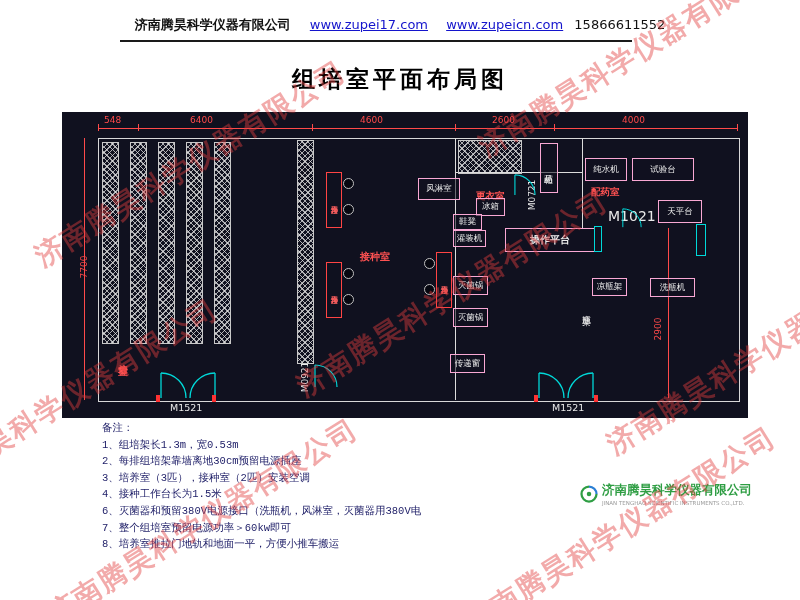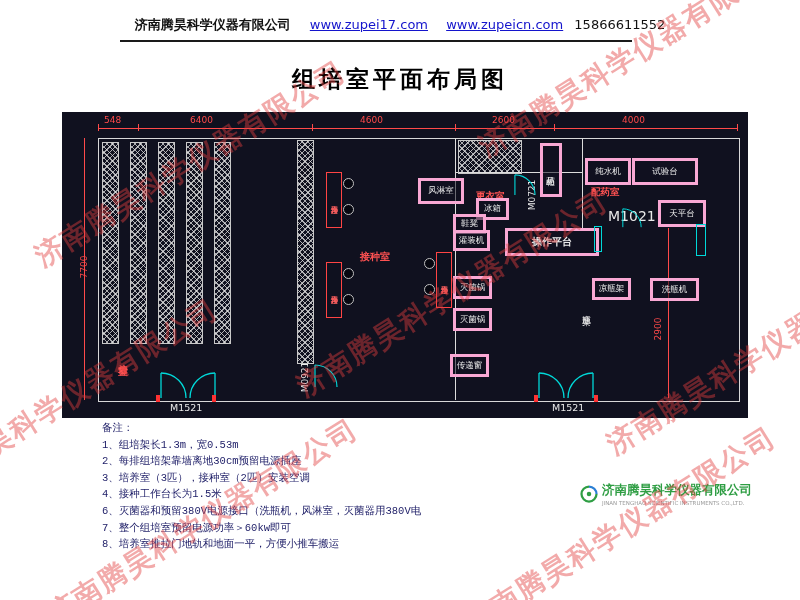--- a/index.html
+++ b/index.html
@@ -13,21 +13,21 @@
   .header a,.header .lnk{color:#1414cc;text-decoration:underline;margin:0 7px;cursor:pointer;}
   .rule{top:40px;left:120px;width:512px;border-top:2px solid #1a1a1a;height:0;}
 
   .title{top:64px;left:0;width:100%;text-align:center;font-size:23px;font-weight:bold;
          letter-spacing:4px;color:#000;}
 
   
   .plan{top:112px;left:62px;width:686px;height:306px;background:#10111f;}
   .wall{background:#dcdcdc;}
   .outer{left:36px;top:26px;width:640px;height:262px;border:1.5px solid #d8d8d8;}
-  .box{border:3px solid #f9a8d4;color:#ececec;display:flex;align-items:center;justify-content:center;
+  .box{border:1px solid #f9a8d4;color:#ececec;display:flex;align-items:center;justify-content:center;
        font-size:8.5px;white-space:nowrap;background:rgba(16,17,31,.55);z-index:3;}
   .nb{border:none;background:none;}
   .redtxt{color:#ff5252;font-weight:bold;}
   .white{color:#e9e9e9;}
   .vert{writing-mode:vertical-rl;text-orientation:upright;letter-spacing:1px;}
   .rot{transform:rotate(-90deg);transform-origin:center;text-align:center;}
   .dim{color:#ff4a4a;font-size:9px;white-space:nowrap;z-index:3;}
   .dimline{background:#ff4a4a;}
   .tick{width:1px;height:7px;background:#ff4a4a;}
   .rmark{background:#ff3232;z-index:4;}

